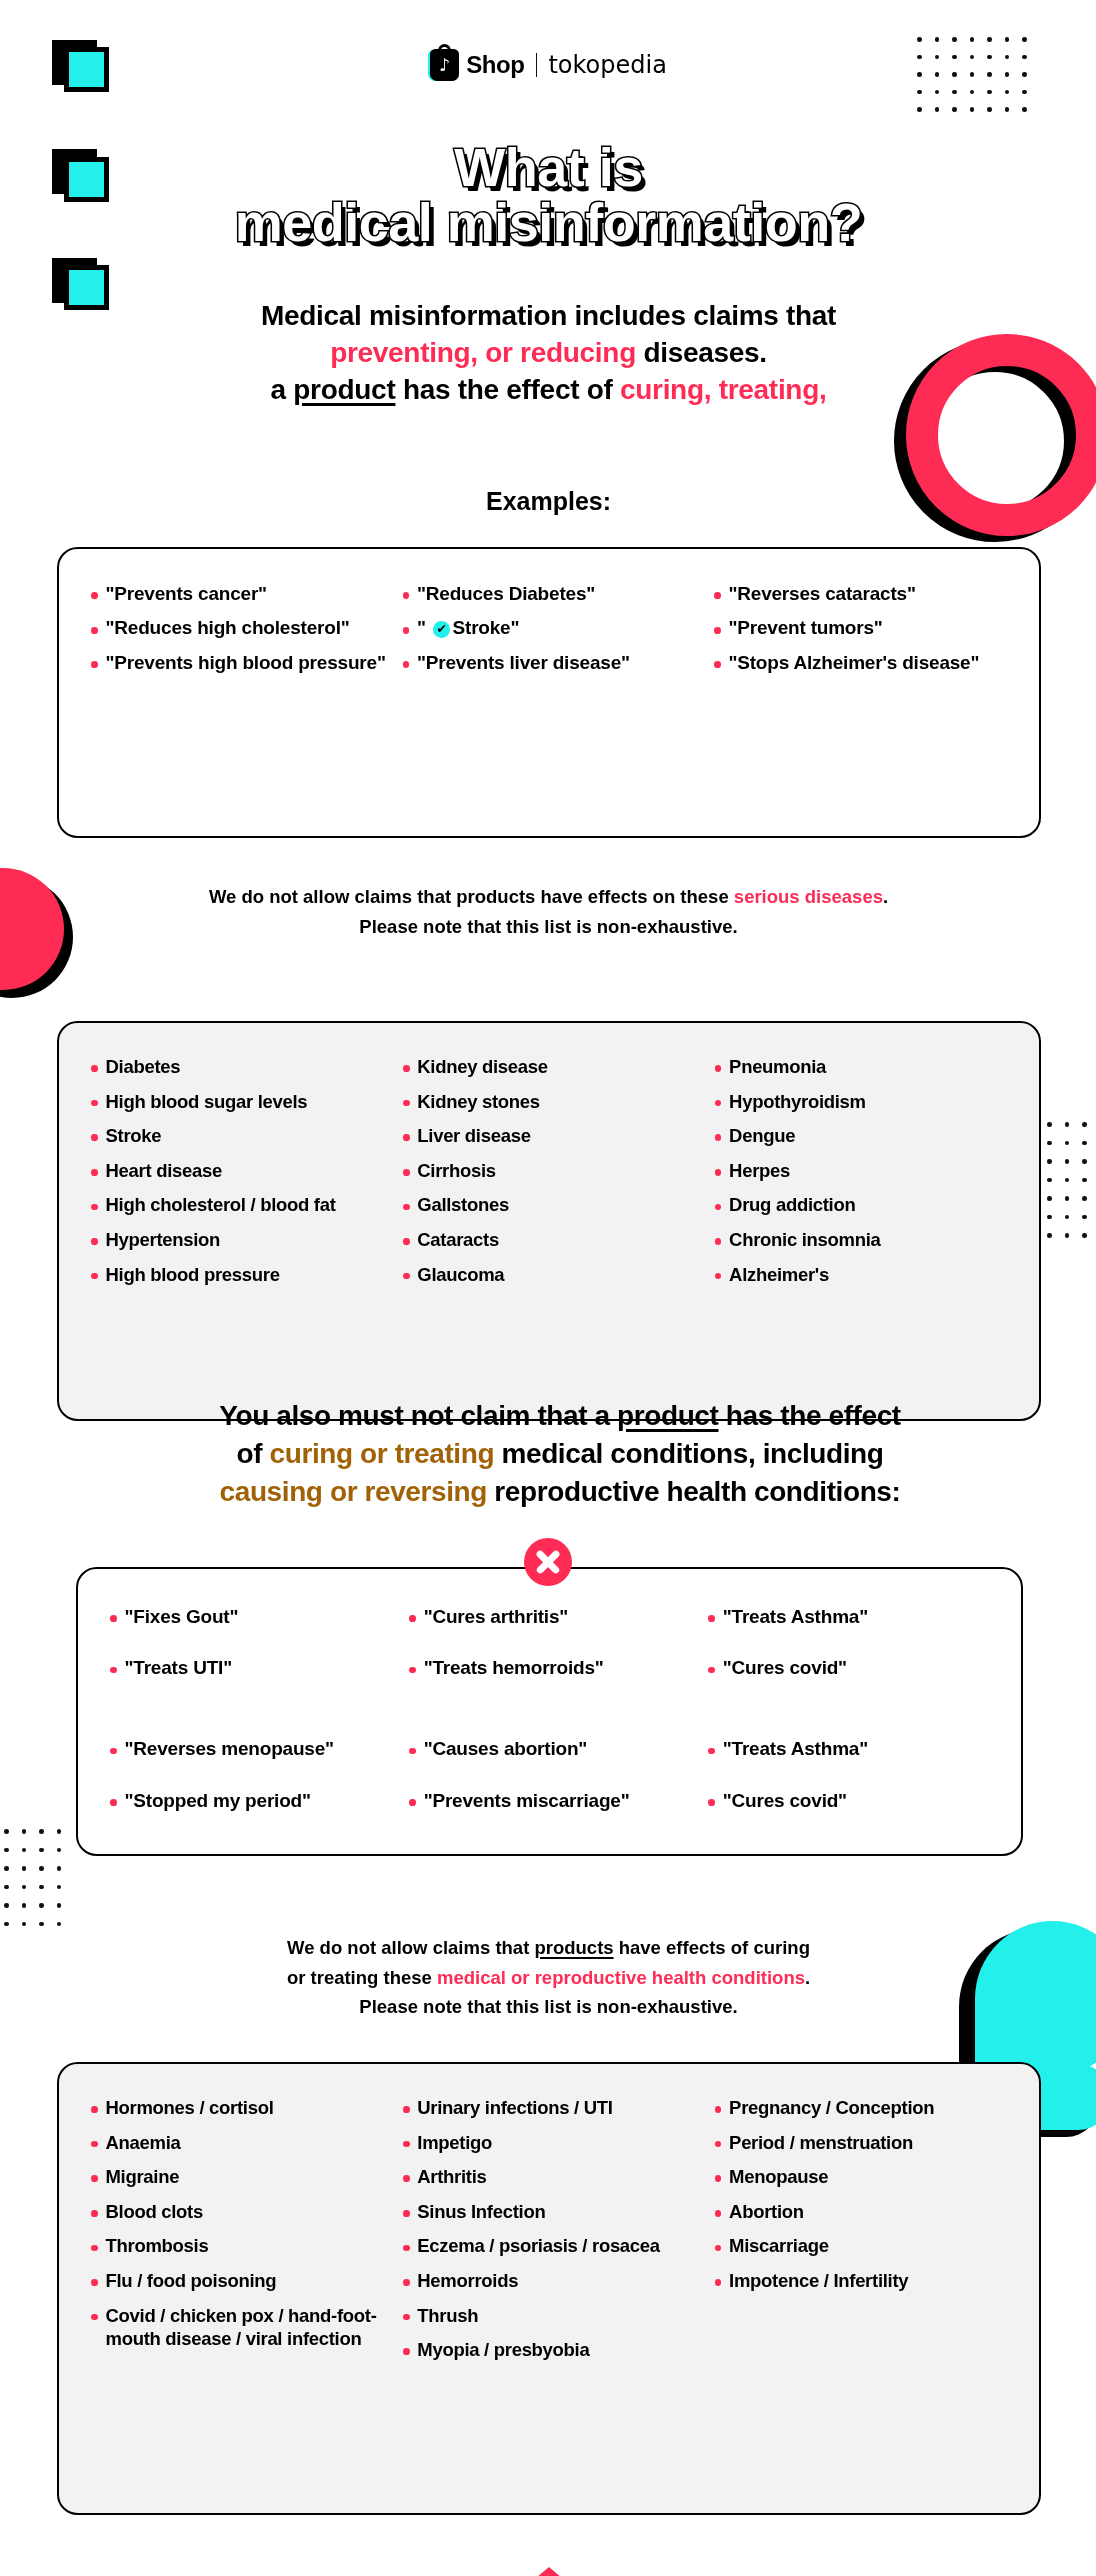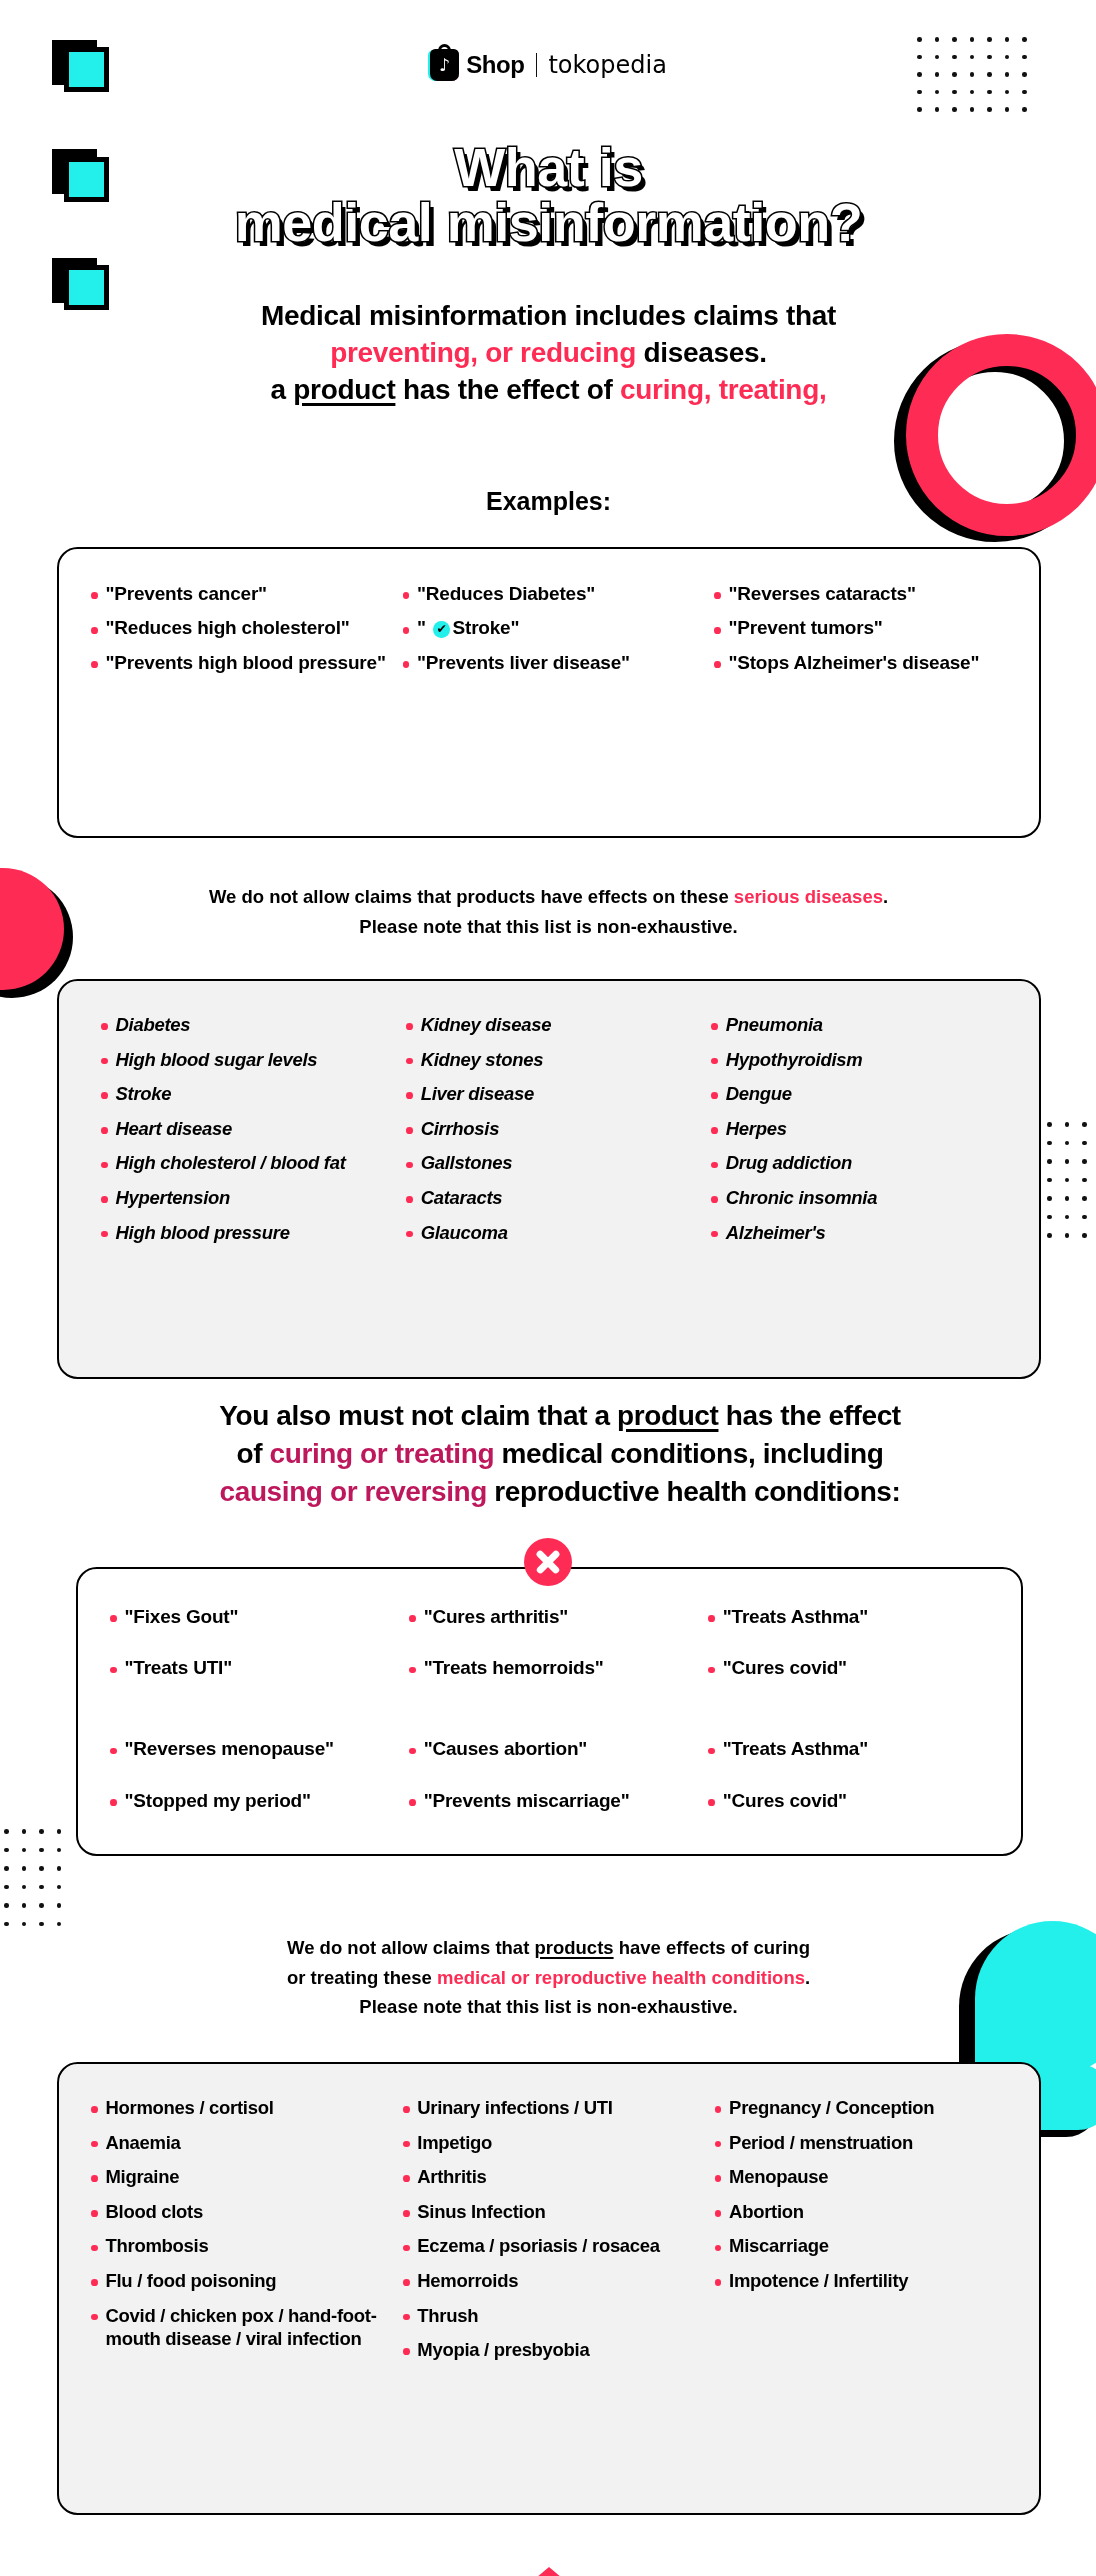--- a/index.html
+++ b/index.html
@@ -130,21 +130,21 @@
     font-weight:bold; font-size:18.5px; line-height:1.6; color:#000;
   }
   .note .pink { color:#FE2C55;text-align:center; }
   .note u { text-decoration-thickness:2.1px; text-underline-offset:2.6px; }
 
   
   .heading2 {
     position:absolute; left:0; width:100%; text-align:center;
     font-weight:bold; font-size:28px; line-height:1.36; letter-spacing:-0.4px;
   }
-  .heading2 .pink { color:#be185d; }
+  .heading2 .pink { color:#a16207; }
   .heading2 u { text-decoration-thickness:2.6px; text-underline-offset:3.6px; }
 
   .xicon {
     position:absolute; width:48px; height:48px; border-radius:50%;
     background:#FE2C55; z-index:6;
   }
   .xicon::before, .xicon::after{
     content:""; position:absolute; left:50%; top:50%; width:29px; height:6.7px;
     background:#fff; border-radius:3.6px; transform-origin:center;
   }
@@ -323,21 +323,21 @@
   </div>
 </div>
 
 <div class="note" style="top:882px;">
   <div>
     <span>We do not allow claims that products have effects on these </span><span class="pink">serious diseases</span><span>.</span>
   </div>
   <div>Please note that this list is non-exhaustive.</div>
 </div>
 
-<div class="box" style="left:57px;top:979px;width:984px;height:400px;padding:32px 39px;font-style:italic;">
+<div class="box" style="left:57px;top:1021px;width:984px;height:400px;padding:32px 29px;">
   <div class="cols">
     <div class="col" style="padding-right:13.4px;">
       <div class="li cond">Diabetes</div>
       <div class="li cond">High blood sugar levels</div>
       <div class="li cond">Stroke</div>
       <div class="li cond">Heart disease</div>
       <div class="li cond">High cholesterol / blood fat</div>
       <div class="li cond">Hypertension</div>
       <div class="li cond">High blood pressure</div>
     </div>

